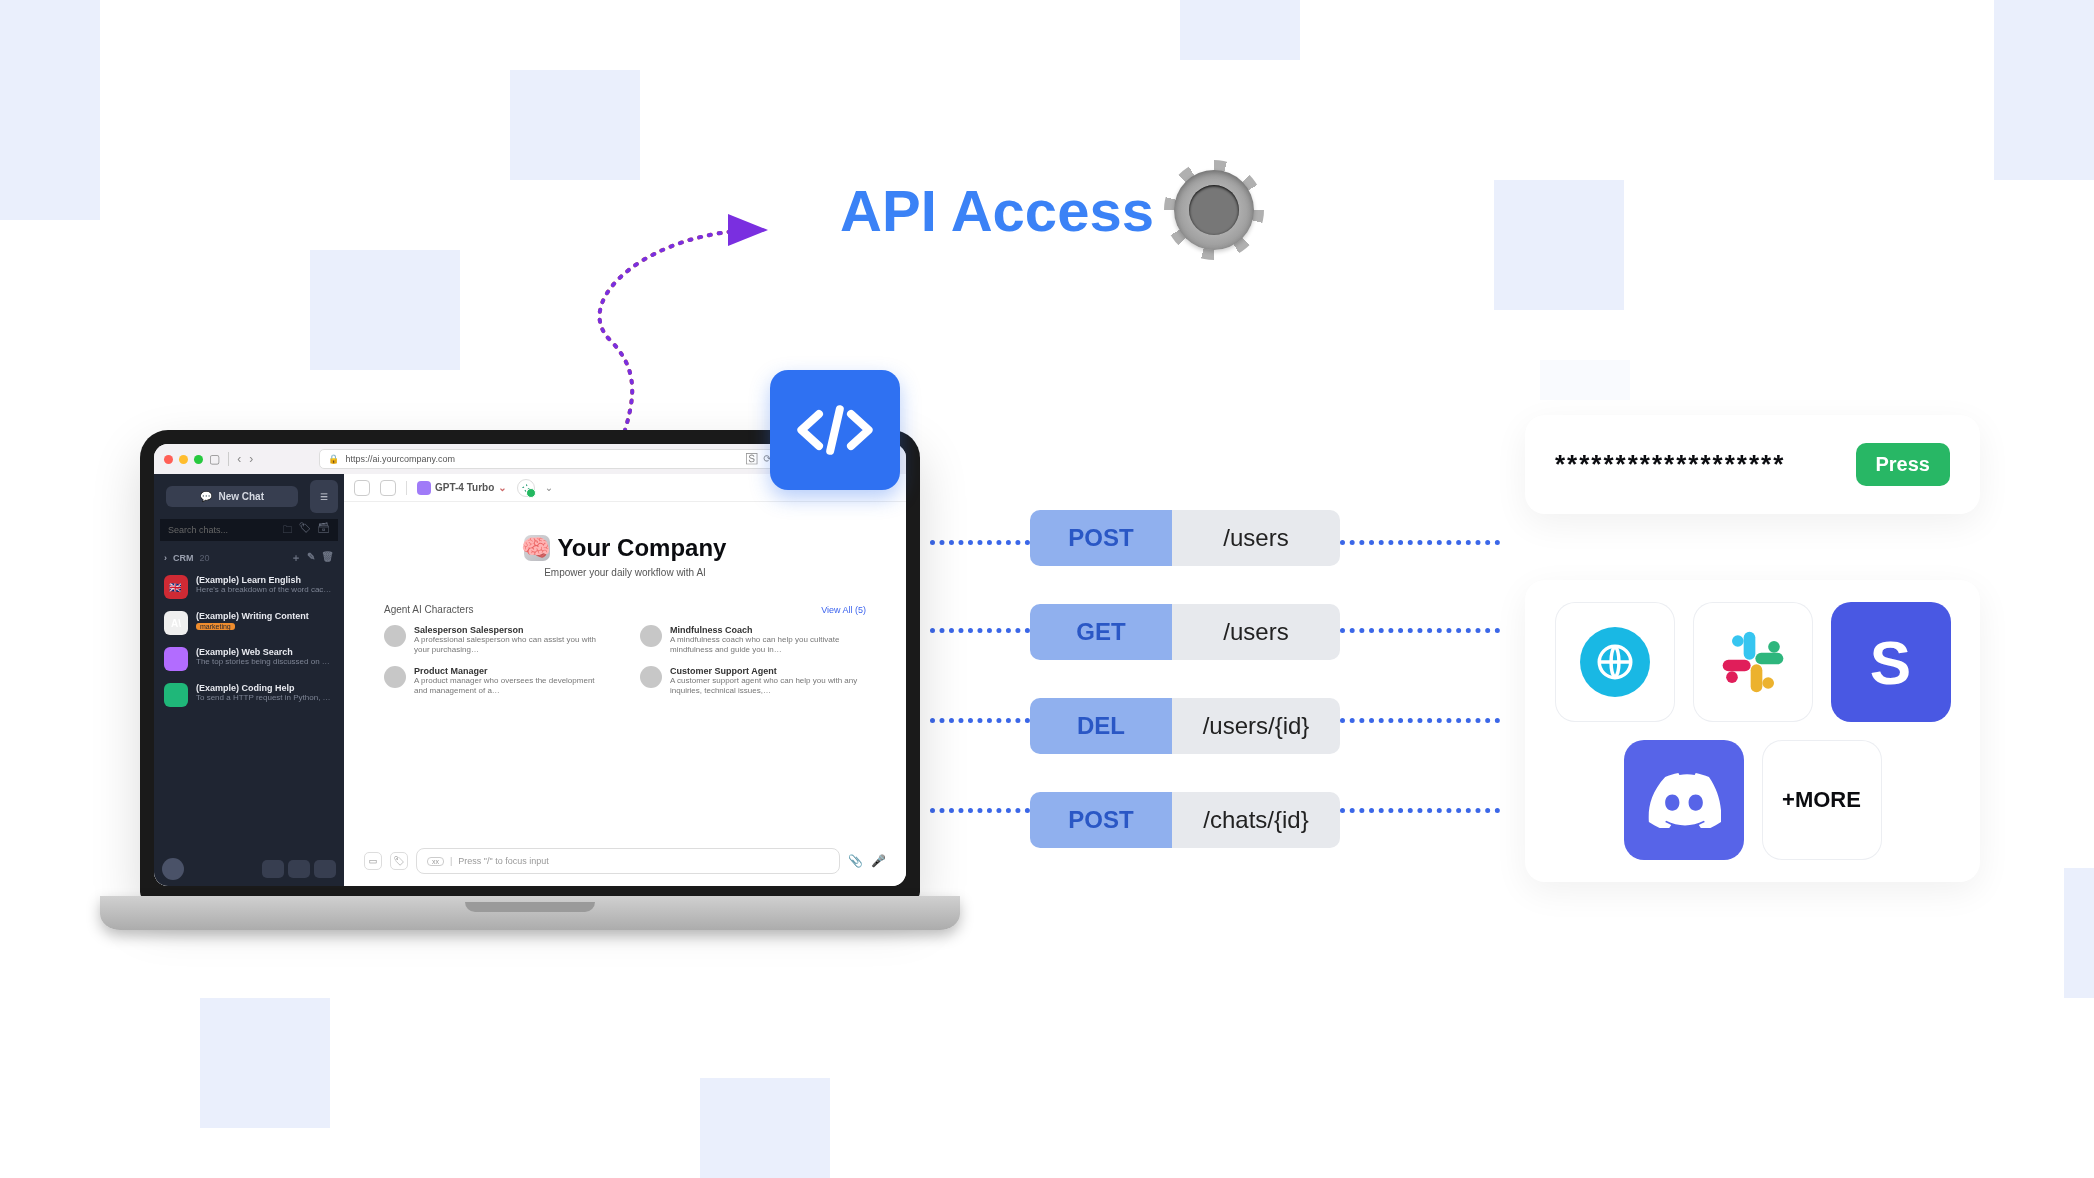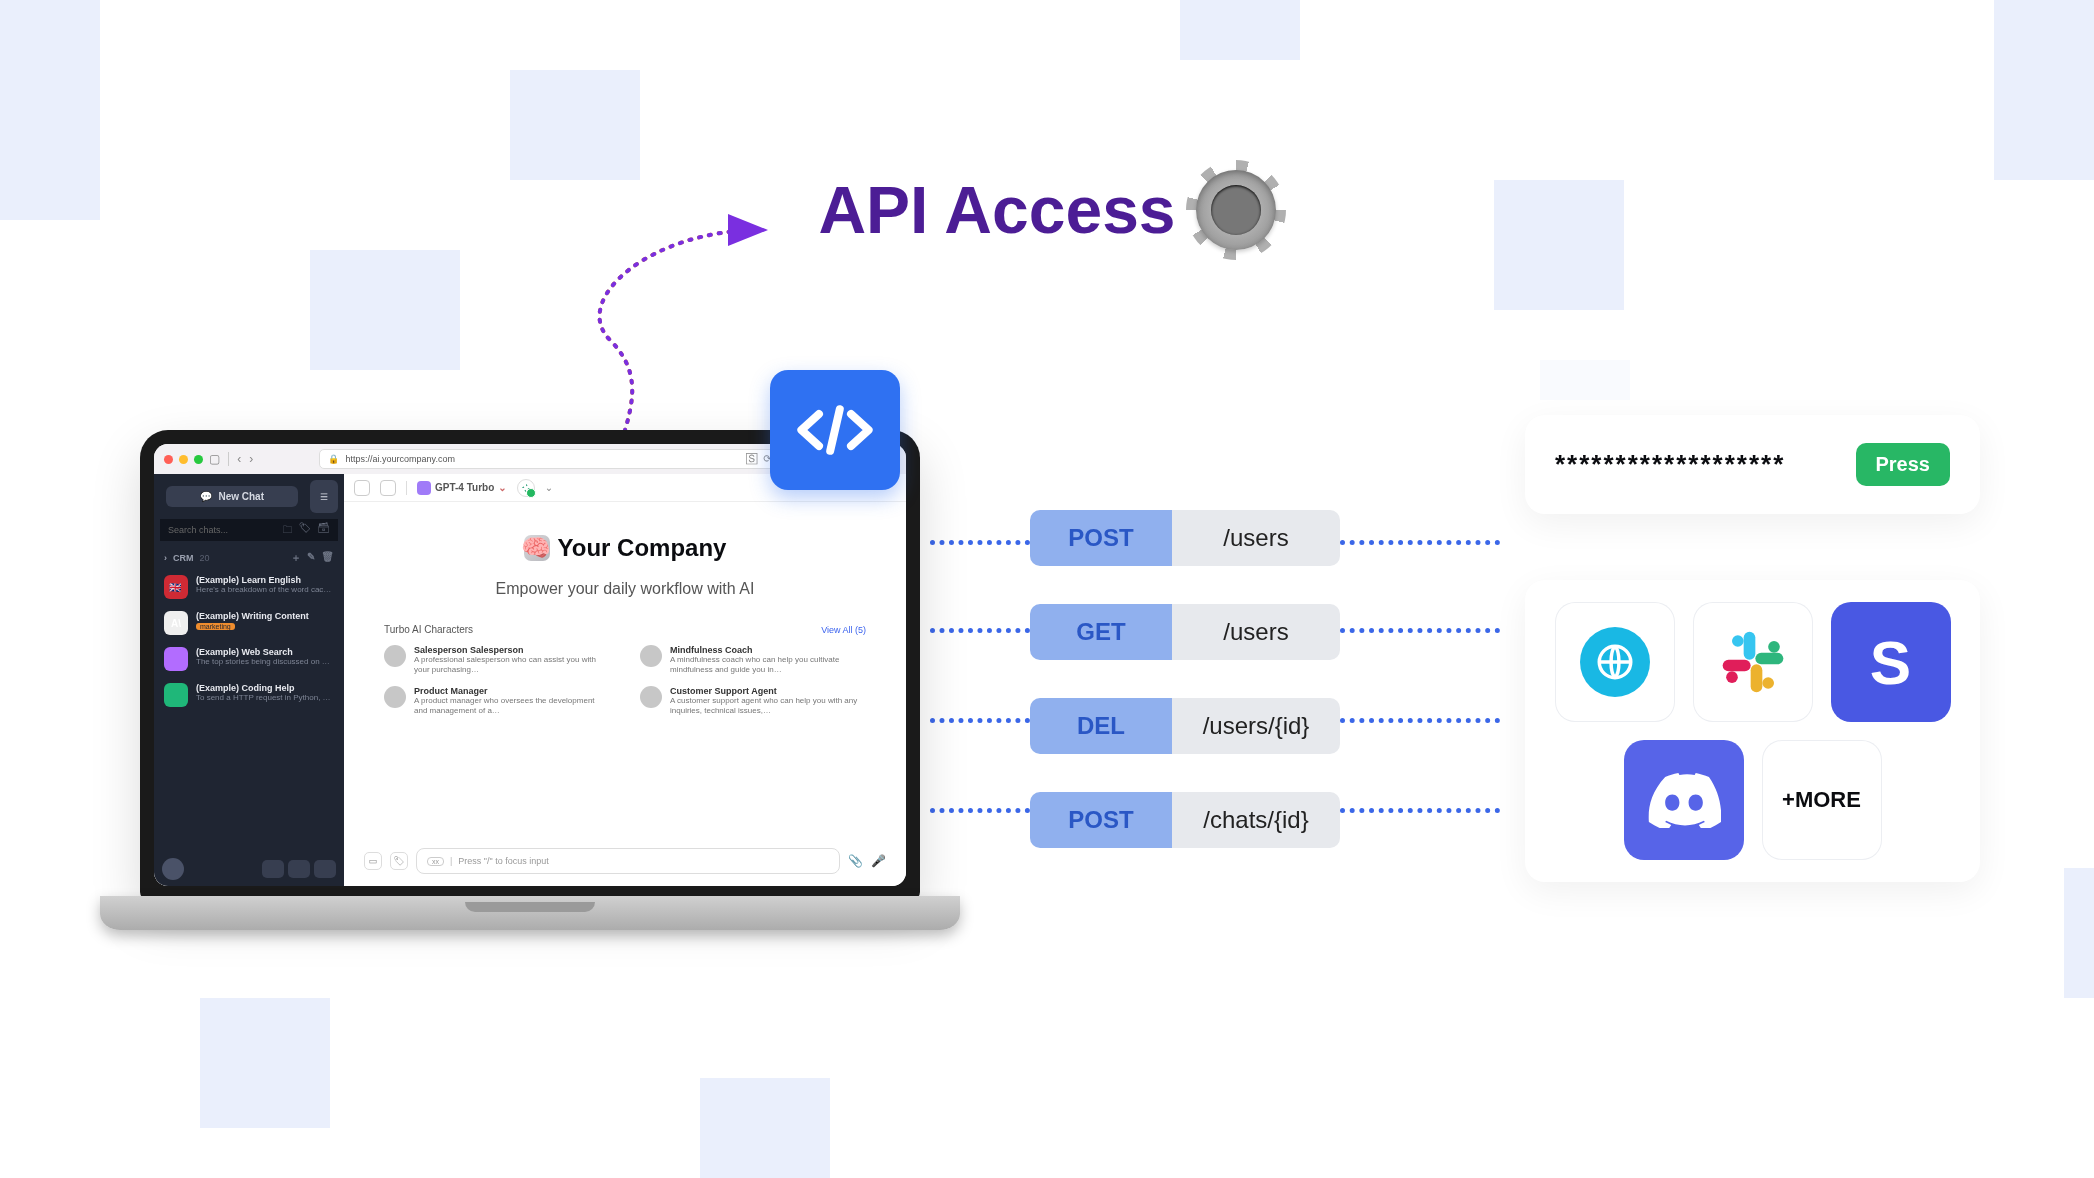--- a/index.html
+++ b/index.html
@@ -29,23 +29,23 @@
     position: absolute;
     top: 170px;
     left: 0;
     right: 0;
     display: flex;
     justify-content: center;
     align-items: center;
     gap: 20px;
   }
   .heading {
-    font-size: 66px;
+    font-size: 58px;
     font-weight: 800;
-    color: #4c1d95;
+    color: #3b82f6;
   }
   .gear-icon {
     width: 80px; height: 80px;
     background: radial-gradient(circle, #cfcfcf 0%, #9a9a9a 70%);
     border-radius: 50%;
     position: relative;
     box-shadow: inset 0 2px 6px rgba(0,0,0,.3), 0 2px 4px rgba(0,0,0,.2);
   }
   .gear-icon::before, .gear-icon::after {
     content:''; position:absolute; inset:-10px; border-radius:50%;
@@ -139,21 +139,21 @@
   .topbar .slot{ width:16px; height:16px; border:1px solid #ccc; border-radius:4px;}
   .model-pill{ display:flex; align-items:center; gap:4px; font-weight:600;}
   .model-pill .icon{ width:14px; height:14px; background:#a07bf8; border-radius:4px; position:relative;}
   .plugin-icon{ width:18px; height:18px; border-radius:50%; background:#fff; border:1px solid #ddd; display:flex; align-items:center; justify-content:center; position:relative;}
   .plugin-icon::after{content:''; position:absolute; right:-2px; bottom:-2px; width:8px; height:8px; border-radius:50%; background:#23b860; border:1px solid #fff;}
   .plugin-icon svg{width:10px;height:10px;}
 
   .hero{ text-align:center; padding:32px 20px 10px; }
   .hero-title{ font-size:24px; font-weight:800; color:#0b0c10; display:flex; align-items:center; justify-content:center; gap:8px;}
   .hero-title .logo{ width:26px; height:26px; border-radius:7px; background:linear-gradient(135deg,#d8d8db,#b8b8bd); display:inline-flex; align-items:center; justify-content:center;}
-  .hero-sub{ font-size:16px; color:#555; margin-top:18px;}
+  .hero-sub{ font-size:10px; color:#555; margin-top:5px;}
 
   .characters{ padding:16px 40px 10px; font-size:10px; color:#333;}
   .char-head{ display:flex; align-items:center; justify-content:space-between; margin-bottom:10px;}
   .char-head .title{ color:#555; }
   .char-head .link{ color:#3b63ee; font-size:9px;}
   .char-grid{ display:grid; grid-template-columns:1fr 1fr; gap:10px 30px;}
   .char{ display:flex; gap:8px; }
   .char .avatar{ width:22px; height:22px; border-radius:50%; background:#c7c7c7; flex-shrink:0;}
   .char .name{ font-weight:700; font-size:9px;}
   .char .desc{ font-size:8px; color:#777; line-height:1.3;}
@@ -379,21 +379,21 @@
           <div class="hero">
             <div class="hero-title">
               <span class="logo">🧠</span>
               <span>Your Company</span>
             </div>
             <div class="hero-sub">Empower your daily workflow with AI</div>
           </div>
 
           <div class="characters">
             <div class="char-head">
-              <span class="title">Turbo AI Characters</span>
+              <span class="title">Agent AI Characters</span>
               <span class="link">View All (5)</span>
             </div>
             <div class="char-grid">
               <div class="char">
                 <div class="avatar"></div>
                 <div>
                     <div class="name">Salesperson Salesperson</div>
                 <div class="desc">A professional salesperson who can assist you with your purchasing…</div>
                   </div>
               </div>

